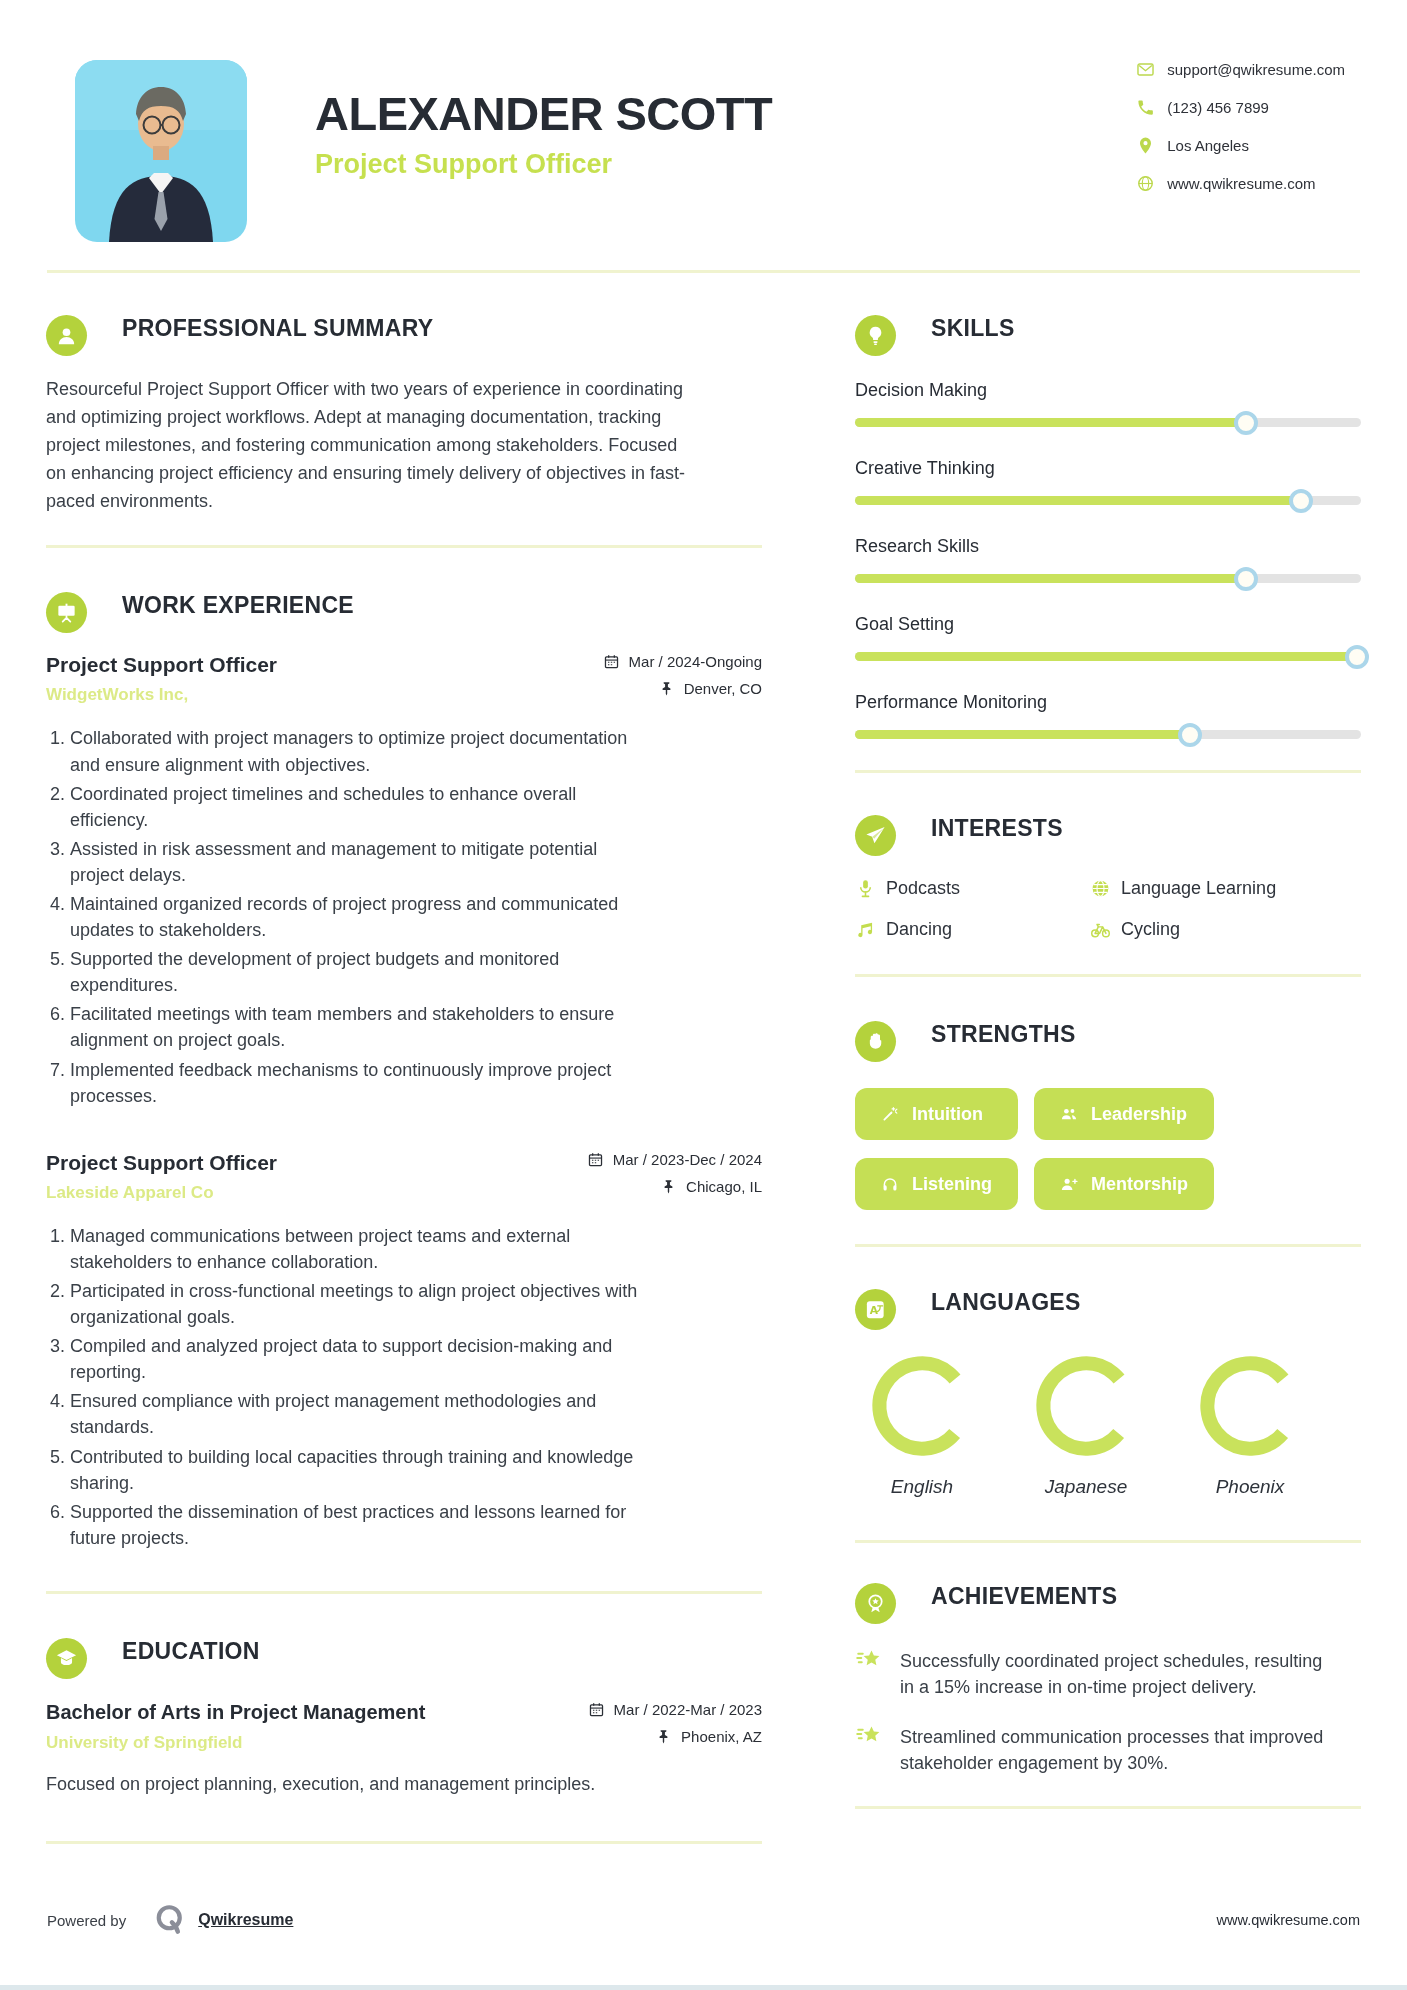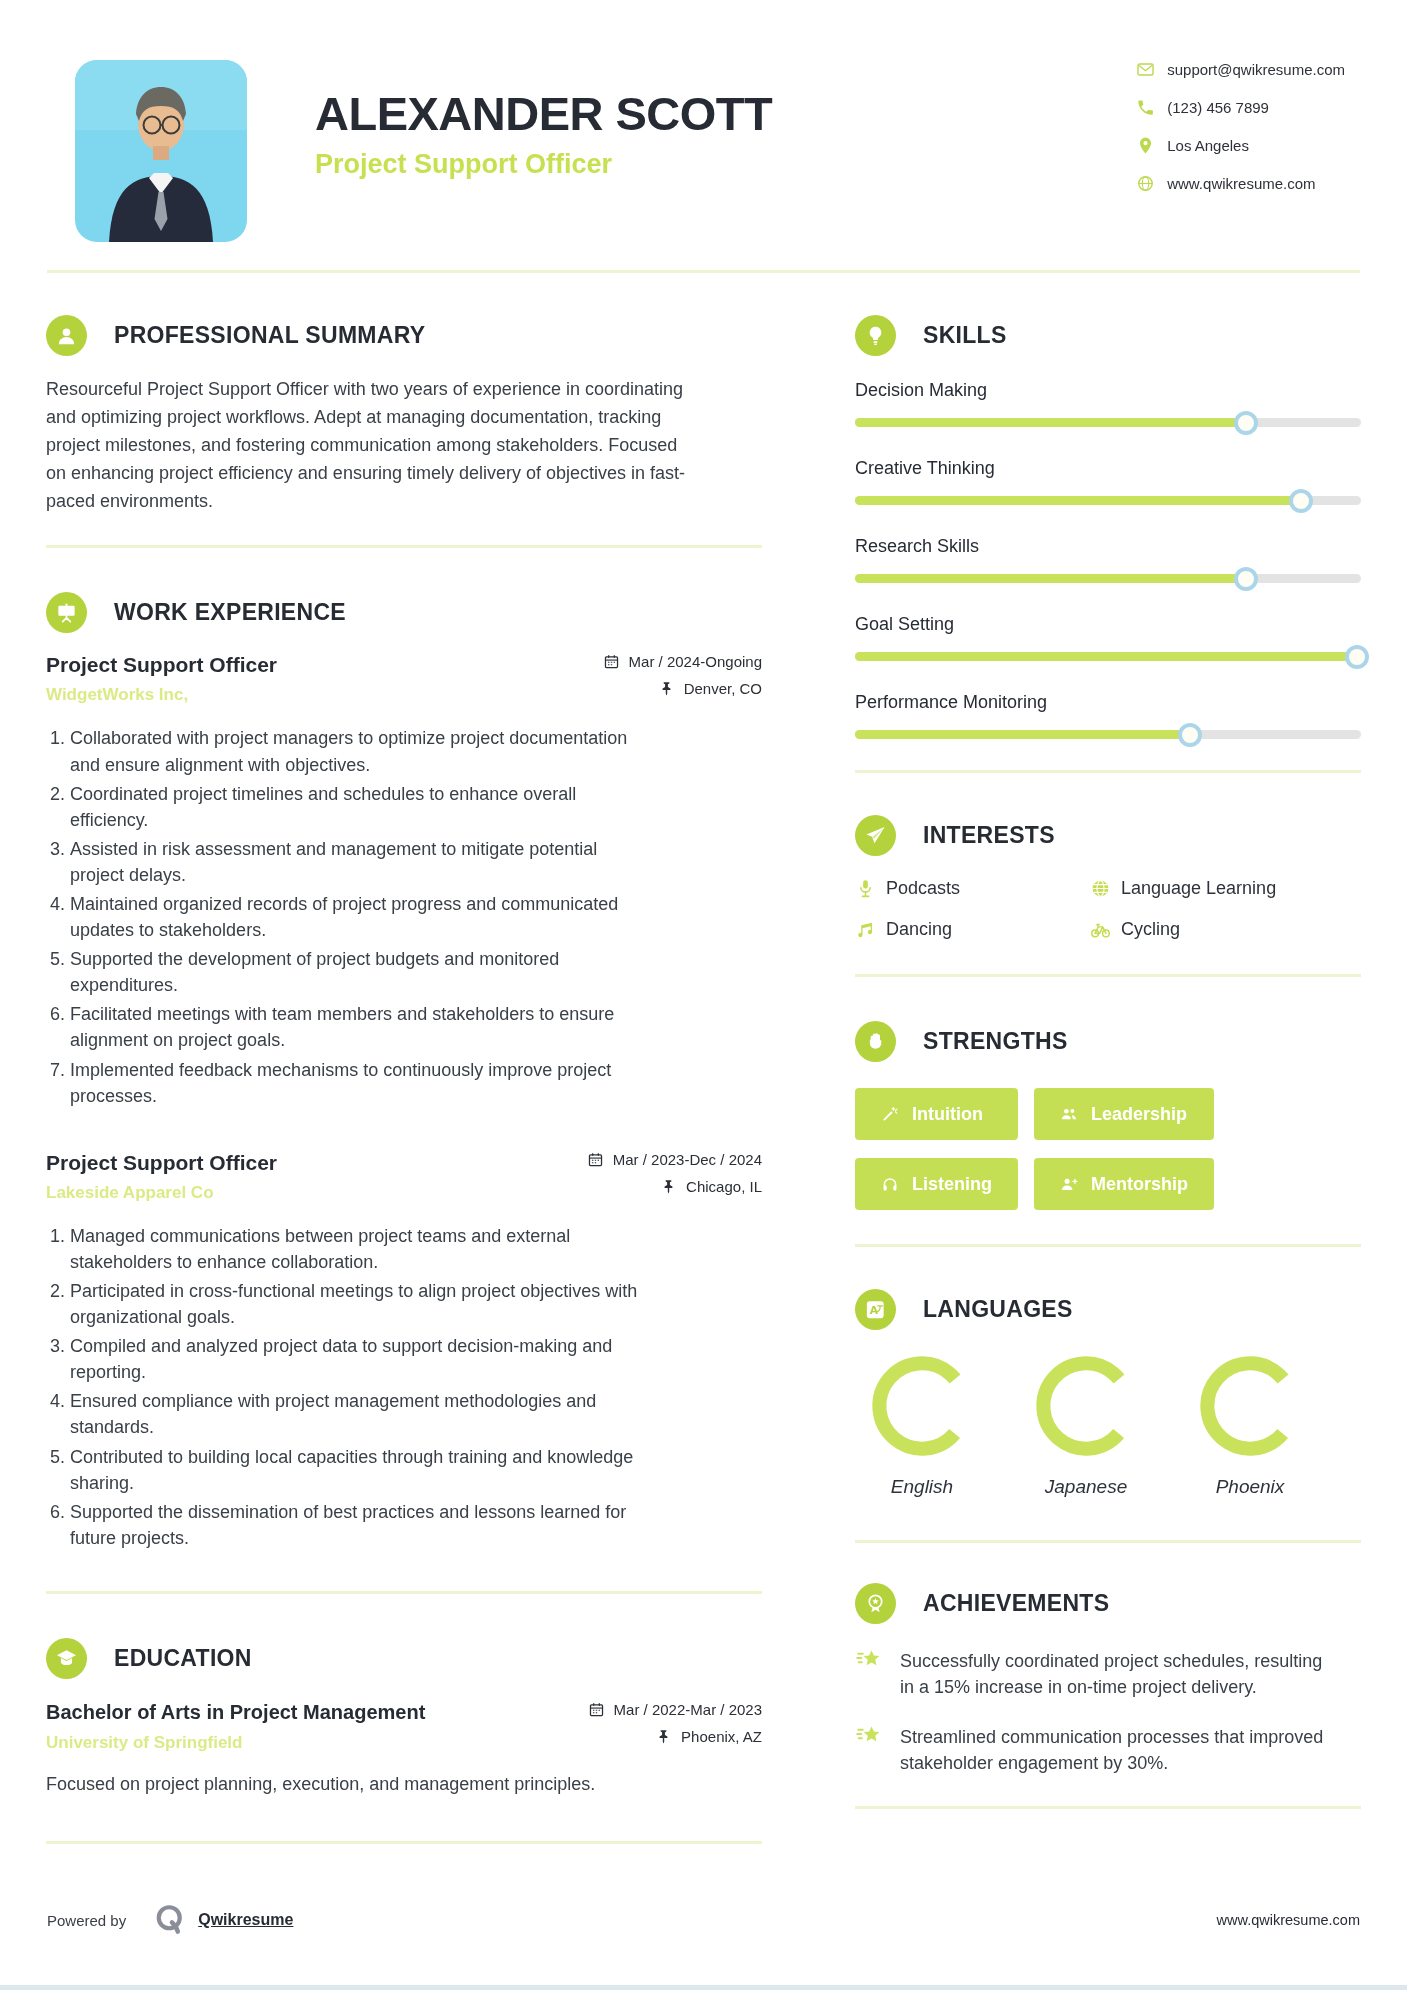--- a/index.html
+++ b/index.html
@@ -14,21 +14,21 @@
   .job-title-main{margin-top:12px;font-size:27px;font-weight:600;color:#c6e04f;}
   .contact{margin-left:auto;padding-top:-6px;}
   .contact-row{display:flex;align-items:center;gap:12px;margin-bottom:19px;font-size:15px;color:#2e3138;}
   .contact-row .cicon{width:19px;height:19px;flex:0 0 auto;}
   .hr{height:3px;background:#f0f3cf;border:0;}
   .header-rule{margin:28px 47px 0 47px;}
   
   .columns{display:flex;justify-content:space-between;padding:0 46px;align-items:flex-start;}
   .col-left{width:716px;}
   .col-right{width:506px;}
-  .sec-head{display:flex;align-items:center;gap:27px;}
+  .sec-head{display:flex;gap:35px;}
   .sec-icon{width:41px;height:41px;border-radius:50%;background:#b4d23c;display:flex;
             align-items:center;justify-content:center;flex:0 0 auto;}
   .sec-icon svg{width:23px;height:23px;}
   .sec-title{font-size:23px;font-weight:800;letter-spacing:.3px;color:#272c34;}
   .body-text{font-size:18px;line-height:1.55;color:#3a4048;}
   
   .summary-head{margin-top:42px;}
   .summary-text{margin:20px 0 0 0;padding-right:70px;}
   .left-rule-1{margin-top:30px;}
   .work-head{margin-top:44px;}
@@ -59,21 +59,21 @@
   .knob{position:absolute;right:-13px;top:50%;transform:translateY(-50%);width:16px;height:16px;
         background:#fffdf4;border:4px solid #abd6ea;border-radius:50%;box-sizing:content-box;}
   .right-rule-1{margin-top:14px;}
   .interests-head{margin-top:42px;}
   .interests-grid{display:grid;grid-template-columns:235px 1fr;row-gap:20px;margin-top:22px;}
   .interest{display:flex;align-items:flex-end;gap:10px;font-size:18px;color:#2e333b;}
   .interest svg{width:21px;height:21px;flex:0 0 auto;}
   .right-rule-2{margin-top:34px;}
   .strengths-head{margin-top:44px;}
   .badges{display:grid;grid-template-columns:repeat(2,max-content);gap:18px 16px;margin-top:26px;}
-  .badge{display:flex;align-items:center;gap:13px;height:52px;padding:0 26px;border-radius:4px;
+  .badge{display:flex;align-items:center;gap:13px;height:52px;padding:0 26px;border-radius:12px;
          background:#c5df55;color:#fff;font-size:18px;font-weight:600;}
   .badge svg{width:18px;height:18px;flex:0 0 auto;}
   .right-rule-3{margin-top:34px;}
   .langs-head{margin-top:42px;}
   .langs{display:flex;gap:30px;margin-top:24px;}
   .lang{width:134px;display:flex;flex-direction:column;align-items:center;font-style:italic;}
   .lang svg{width:104px;height:104px;}
   .lang-label{margin-top:18px;font-size:19px;color:#2e333b;}
   .right-rule-4{margin-top:42px;}
   .ach-head{margin-top:40px;}

